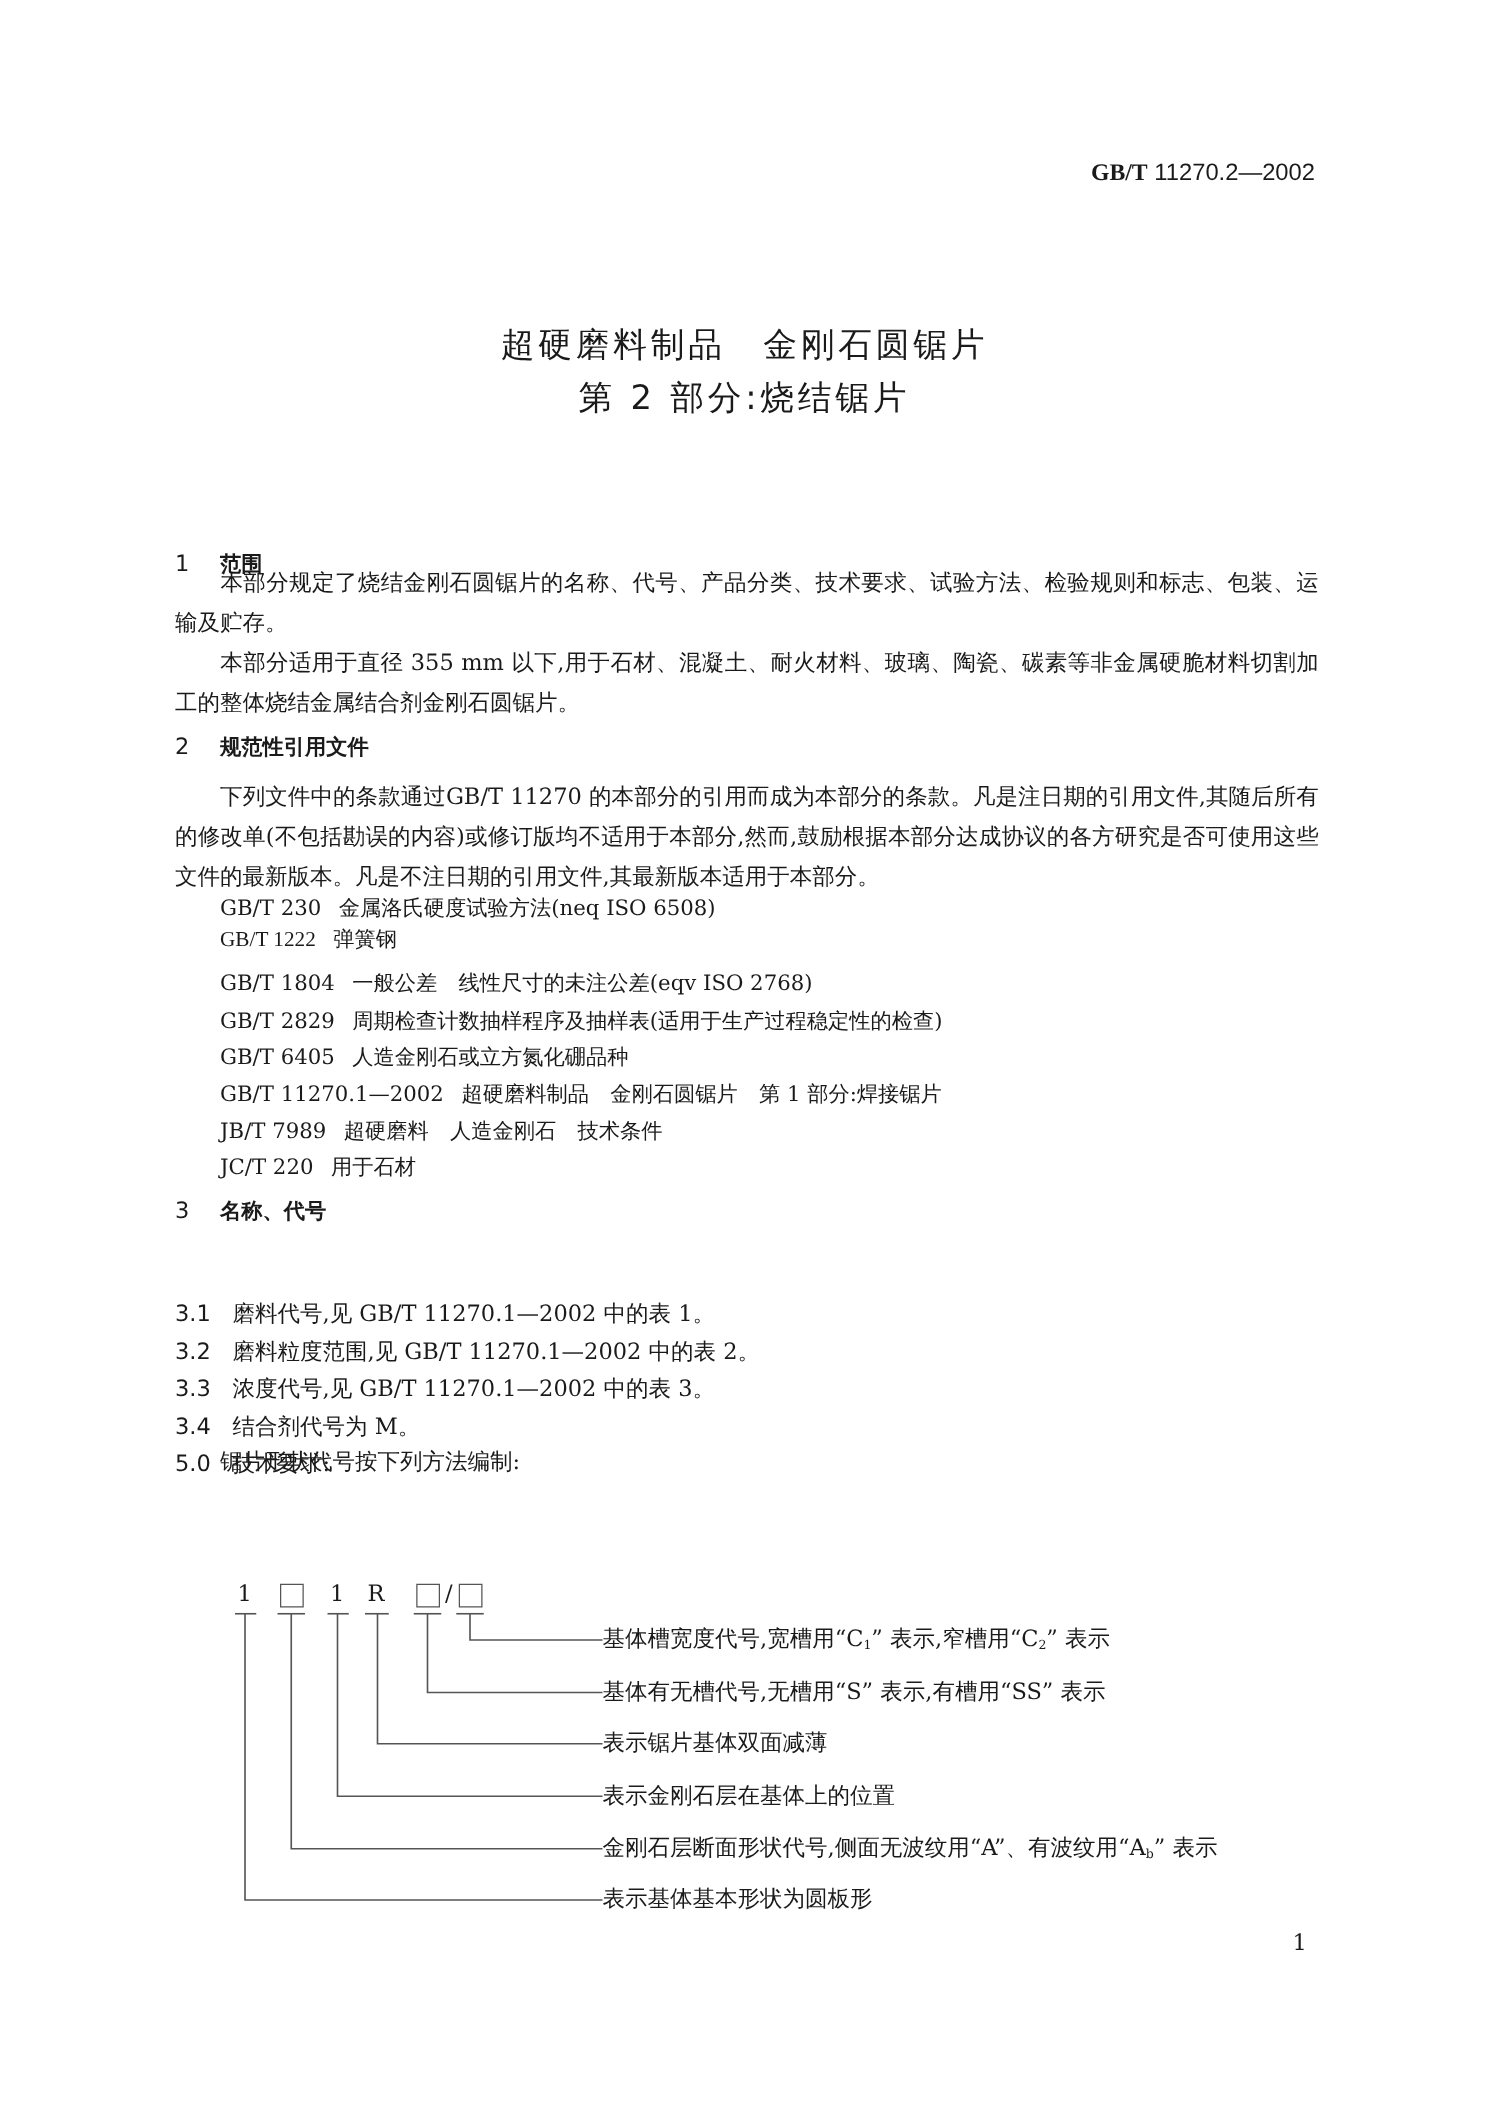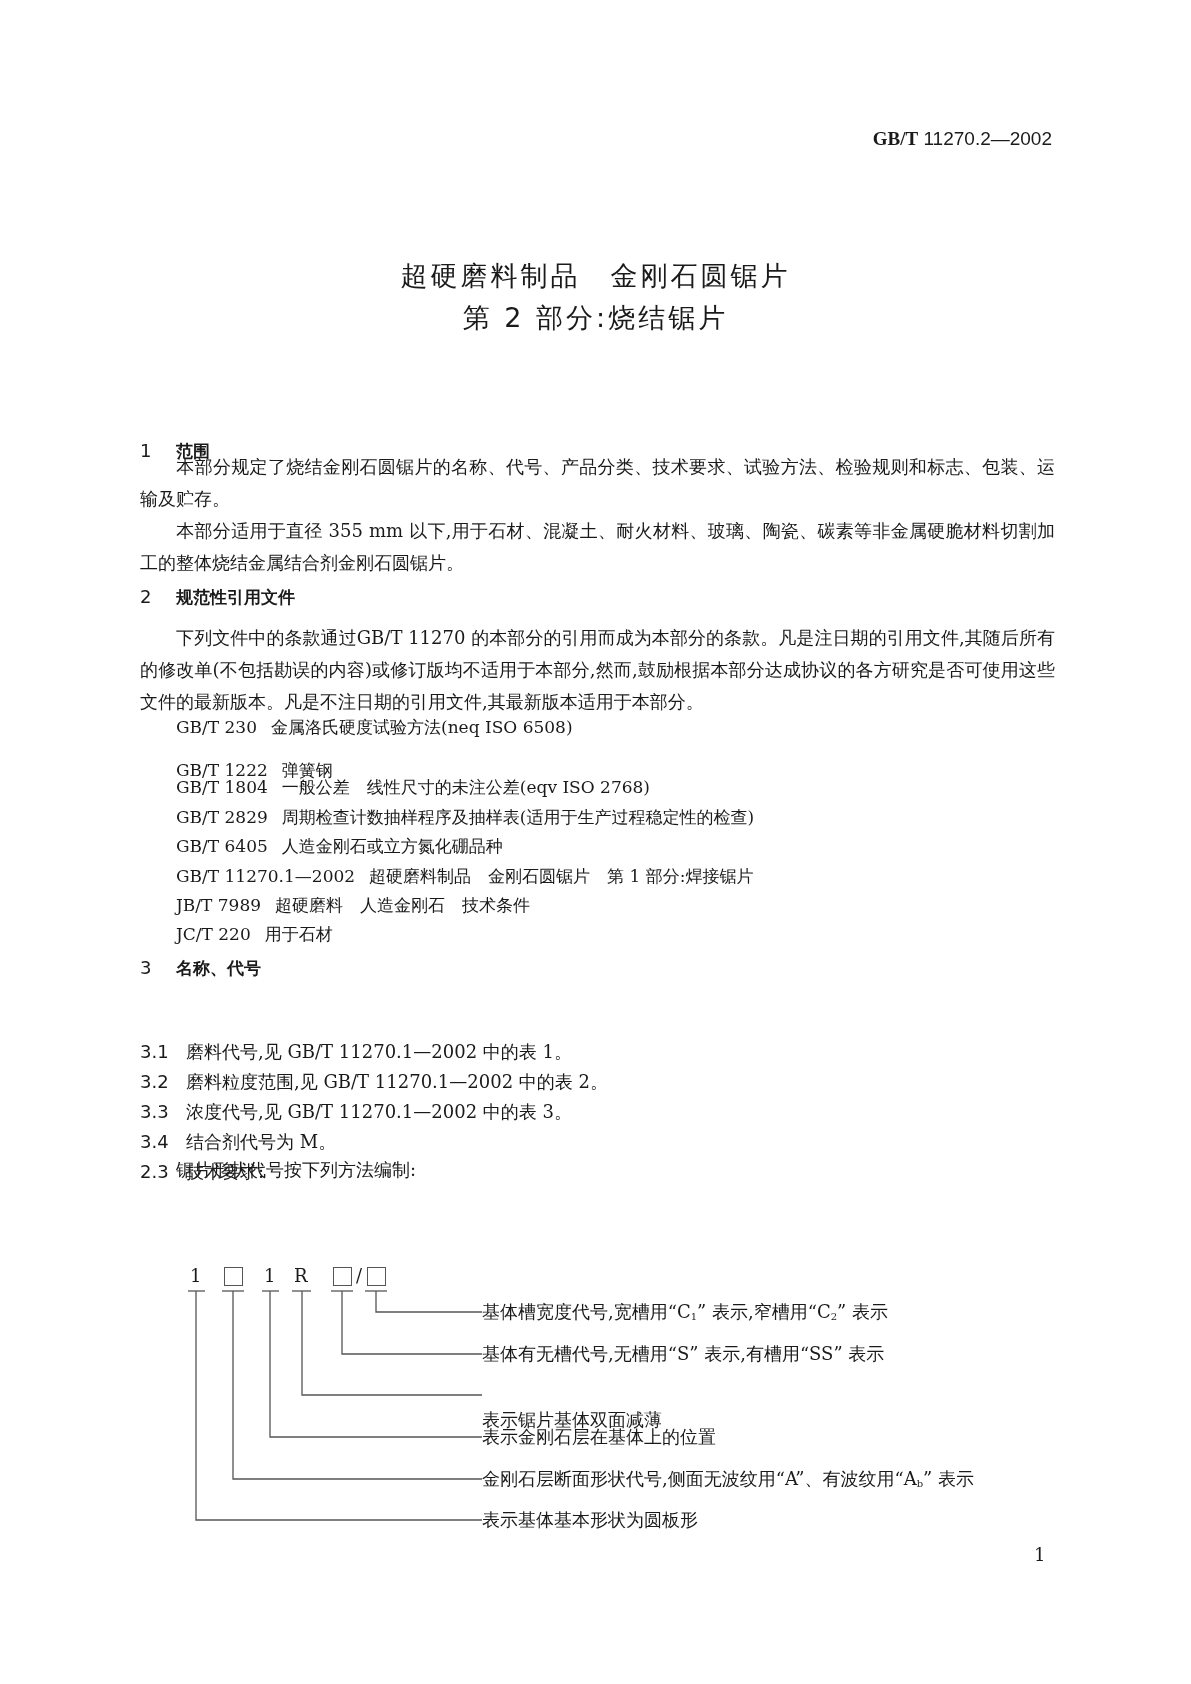--- a/index.html
+++ b/index.html
@@ -52,21 +52,21 @@
 <div class="abs h1" style="top:586px;">
   <span class="num">2</span><span>规范性引用文件</span>
 </div>
 <div class="abs para" style="top:622px;">
   <span class="indent"></span><span>下列文件中的条款通过GB/T 11270 的本部分的引用而成为本部分的条款。凡是注日期的引用文件,其随后所有的修改单(不包括勘误的内容)或修订版均不适用于本部分,然而,鼓励根据本部分达成协议的各方研究是否可使用这些文件的最新版本。凡是不注日期的引用文件,其最新版本适用于本部分。</span>
 </div>
 
 <div class="abs ref" style="top:711px;">
   <span class="code">GB/T 230</span><span>金属洛氏硬度试验方法(neq ISO 6508)</span>
 </div>
-<div class="abs ref" style="top:754px;">
+<div class="abs ref" style="top:736px;font-family:Liberation Serif, serif;">
   <span class="code">GB/T 1222</span><span>弹簧钢</span>
 </div>
 <div class="abs ref" style="top:771px;">
   <span class="code">GB/T 1804</span><span>一般公差　线性尺寸的未注公差(eqv ISO 2768)</span>
 </div>
 <div class="abs ref" style="top:801px;">
   <span class="code">GB/T 2829</span><span>周期检查计数抽样程序及抽样表(适用于生产过程稳定性的检查)</span>
 </div>
 <div class="abs ref" style="top:830px;">
   <span class="code">GB/T 6405</span><span>人造金刚石或立方氮化硼品种</span>
@@ -91,21 +91,21 @@
 <div class="abs sub" style="top:1034px;">
   <span class="num">3.2</span><span>磨料粒度范围,见 GB/T 11270.1—2002 中的表 2。</span>
 </div>
 <div class="abs sub" style="top:1064px;">
   <span class="num">3.3</span><span>浓度代号,见 GB/T 11270.1—2002 中的表 3。</span>
 </div>
 <div class="abs sub" style="top:1094px;">
   <span class="num">3.4</span><span>结合剂代号为 M。</span>
 </div>
 <div class="abs sub" style="top:1124px;">
-  <span class="num">2.3</span><span>技术要求:</span>
+  <span class="num">5.0</span><span>技术要求:</span>
 </div>
 <div class="abs line" style="top:1154px; left:176px;">锯片形状代号按下列方法编制:</div>
 
 <div class="abs dcode" style="left:190px;">1</div>
 <div class="abs box" style="left:224px;"></div>
 <div class="abs dcode" style="left:264px;">1</div>
 <div class="abs dcode" style="left:294px;">R</div>
 <div class="abs box" style="left:333px;"></div>
 <div class="abs dcode" style="left:356px;">/</div>
 <div class="abs box" style="left:367px;"></div>
@@ -131,20 +131,20 @@
     <polyline points="233,1291 233,1479 482,1479"></polyline>
 
     <polyline points="196,1291 196,1520 482,1520"></polyline>
   </g>
 </svg>
 
 <div class="abs dlabel" style="top:1300px;">
   <span>基体槽宽度代号,宽槽用“C</span><sub>1</sub><span>” 表示,窄槽用“C</span><sub>2</sub><span>” 表示</span>
 </div>
 <div class="abs dlabel" style="top:1342px;">基体有无槽代号,无槽用“S” 表示,有槽用“SS” 表示</div>
-<div class="abs dlabel" style="top:1383px;margin-top:25px;">表示锯片基体双面减薄</div>
+<div class="abs dlabel" style="top:1383px;">表示锯片基体双面减薄</div>
 <div class="abs dlabel" style="top:1425px;">表示金刚石层在基体上的位置</div>
 <div class="abs dlabel" style="top:1467px;">
   <span>金刚石层断面形状代号,侧面无波纹用“A”、有波纹用“A</span><sub>b</sub><span>” 表示</span>
 </div>
 <div class="abs dlabel" style="top:1508px;">表示基体基本形状为圆板形</div>
 
 <div class="abs pageno">1</div>
 
 </body></html>

